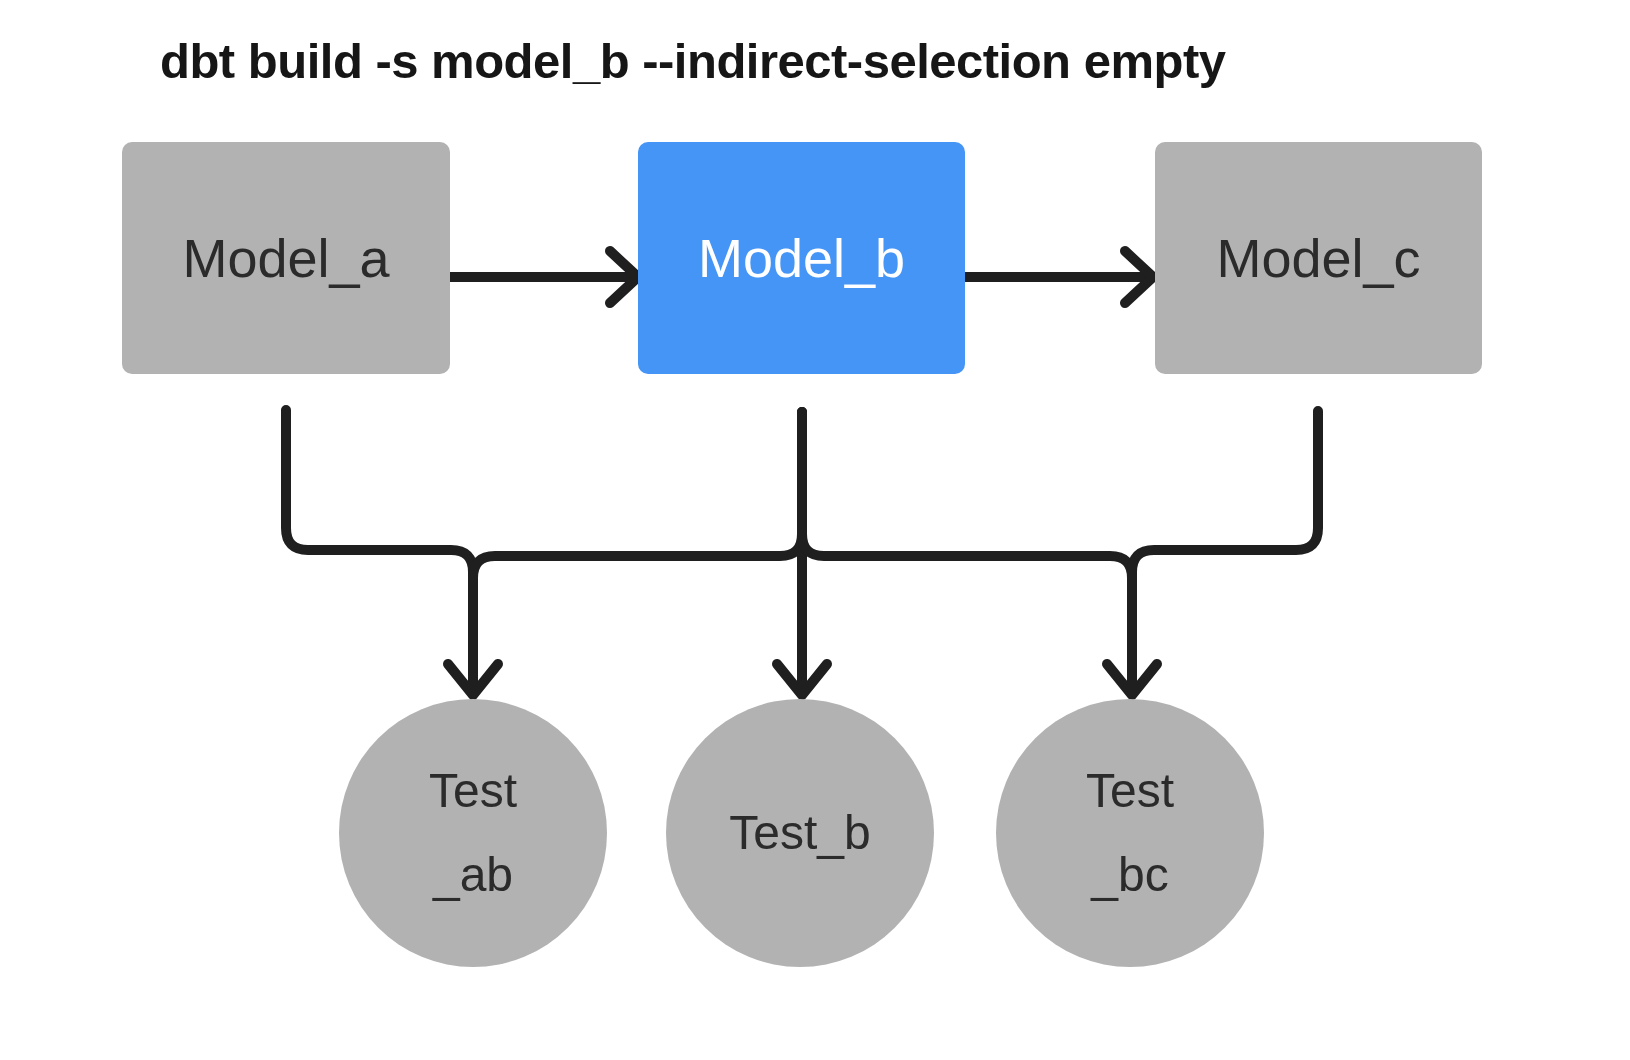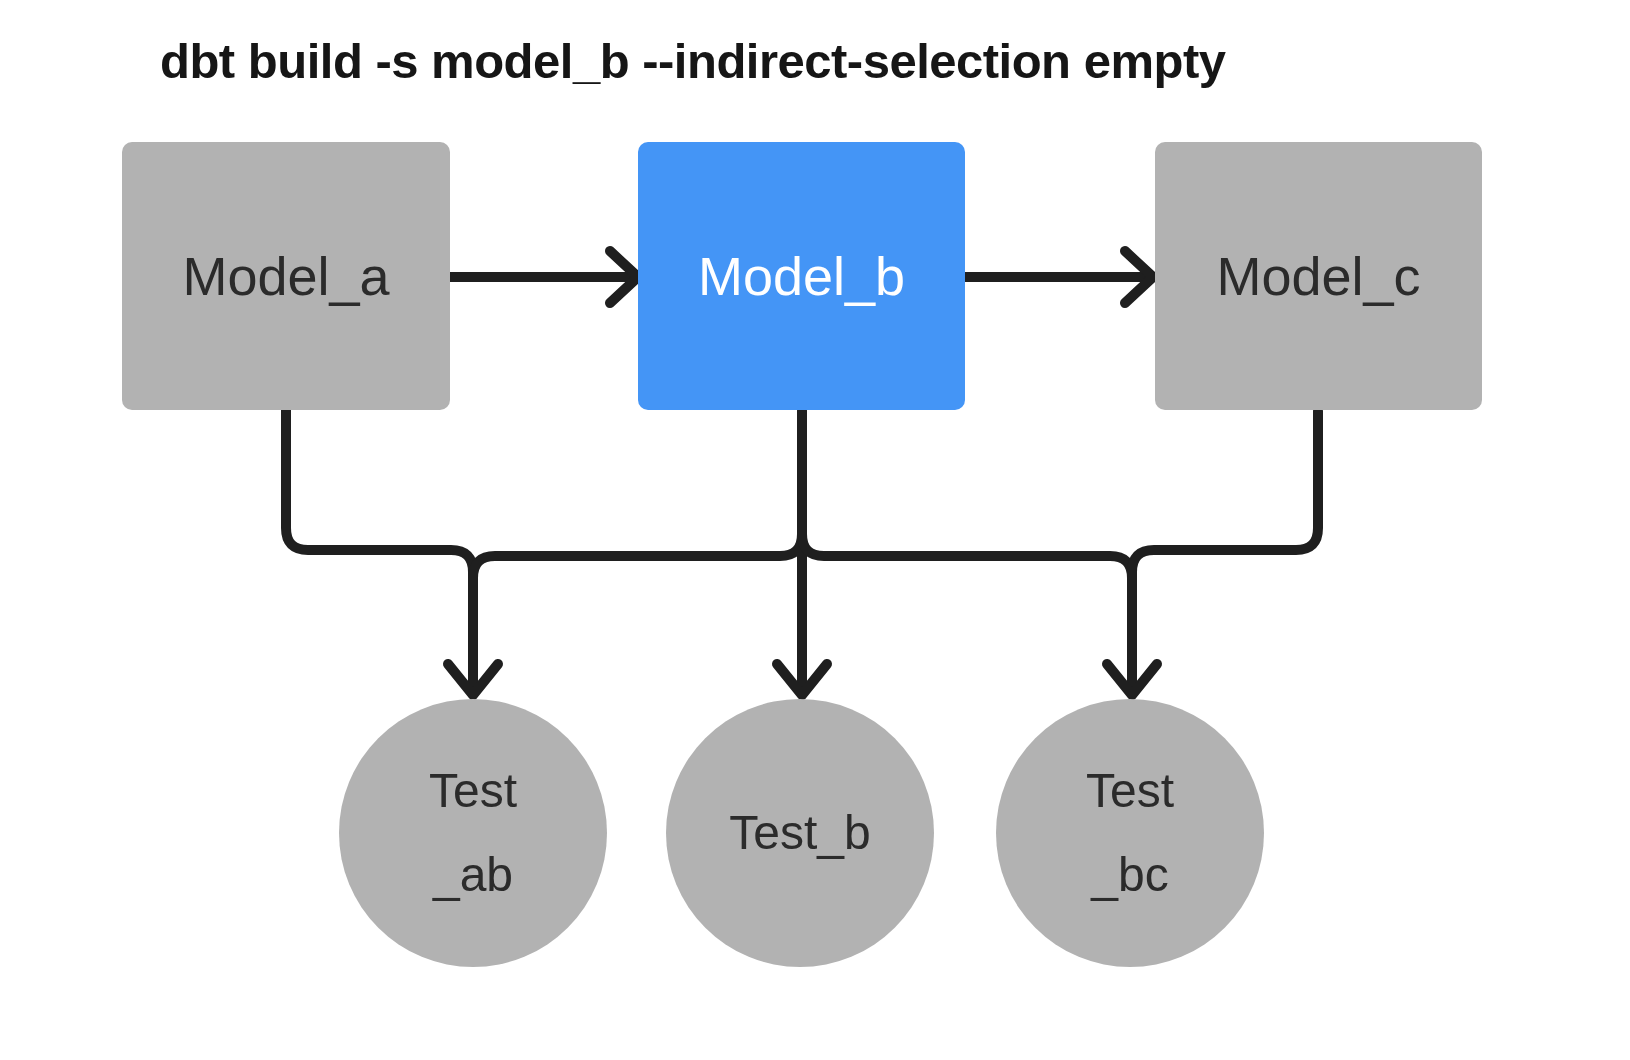--- a/index.html
+++ b/index.html
@@ -27,21 +27,21 @@
   .node {
     position: absolute;
     display: flex;
     align-items: center;
     justify-content: center;
     text-align: center;
     font-weight: 400;
   }
   .node-rect {
     width: 328px;
-    height: 268px;
+    height: 232px;
     top: 142px;
     border-radius: 10px;
     font-size: 54px;
   }
   .node-circle {
     width: 268px;
     height: 268px;
     top: 699px;
     border-radius: 50%;
     font-size: 48px;

